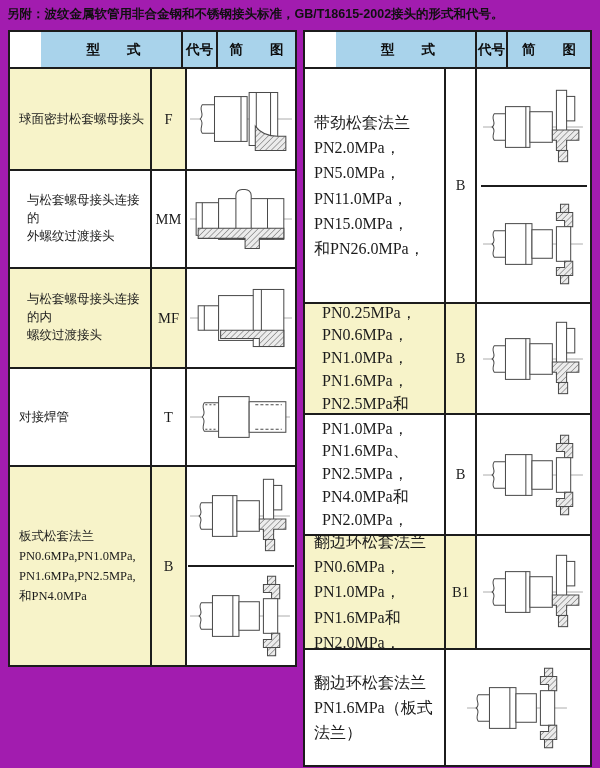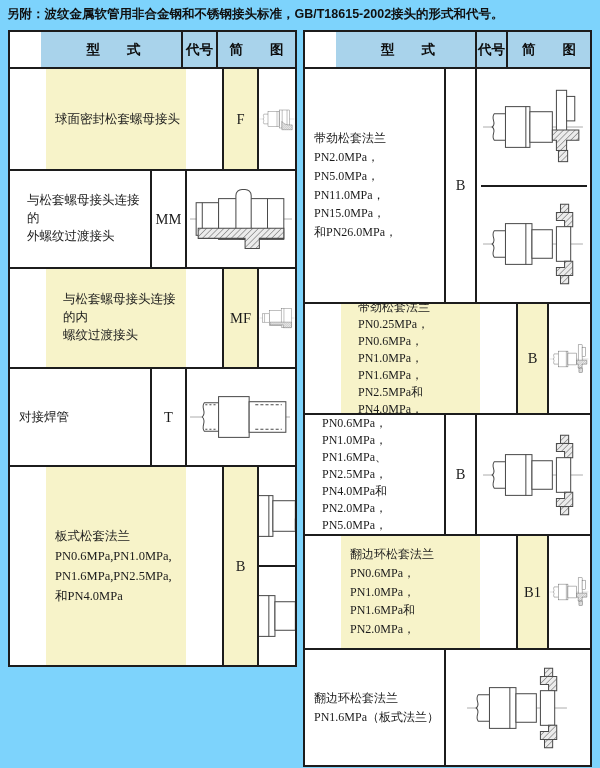--- a/index.html
+++ b/index.html
@@ -4,44 +4,44 @@
 <style>
   :root{
     --border:#1c1c1c;
     --hdr:#a9d3eb;
     --hl:#f7f3c9;
     --ink:#1b1b1b;
     --line:#4a4a4a;
   }
   html,body{margin:0;padding:0;}
   body{background:#fff;font-family:"Liberation Sans",sans-serif;}
-  .page{position:relative;width:600px;height:768px;background:#7dd3fc;overflow:hidden;}
+  .page{position:relative;width:600px;height:768px;background:#a21caf;overflow:hidden;}
   .title{position:absolute;top:6px;left:7px;font-size:12.5px;font-weight:bold;color:#101010;white-space:nowrap;letter-spacing:0;}
   .tables{position:absolute;top:30px;left:8px;display:flex;gap:6px;align-items:flex-start;}
   .tbl{border:2.5px solid var(--border);background:#fff;box-sizing:border-box;}
   .tbl-left{width:289px;}
   .tbl-right{width:289px;}
   .row{display:flex;box-sizing:border-box;}
   .tbl > .row + .row{border-top:2px solid var(--border);}
   .cell{box-sizing:border-box;overflow:hidden;}
   .cell + .cell{border-left:2px solid var(--border);}
   .cell-type{display:flex;align-items:center;padding:4px 4px 4px 9px;
     font-family:"Liberation Serif","DejaVu Serif",serif;font-size:12.5px;color:var(--ink);
     white-space:pre-line;line-height:1.62;}
   .tbl-left .cell-type{width:140px;}
   .tbl-left .cell-code{width:35px;}
-  .tbl-right .cell-type{width:139px;font-size:12px;}
+  .tbl-right .cell-type{width:139px;font-size:16px;}
   .tbl-right .cell-code{width:31px;}
   .cell-code{display:flex;align-items:center;justify-content:center;
     font-family:"Liberation Serif","DejaVu Serif",serif;font-size:14.5px;color:var(--ink);}
   .cell-diag{flex:1;display:flex;align-items:center;justify-content:center;background:#fff;}
   .hdr .cell{display:flex;align-items:center;justify-content:center;background:var(--hdr);
     font-weight:bold;font-size:13.5px;color:#0c0c0c;font-family:"Liberation Sans",sans-serif;
     white-space:pre;}
-  .hl .cell-type,.hl .cell-code{background:var(--hl);margin-left:36px;}
+  .hl .cell-type,.hl .cell-code{background:var(--hl);}
   .lh-sm{line-height:1.42;padding-left:17px;}
   .lh-xs{line-height:1.58;}
   
   .h35{height:35px;padding-left:31px;} .h100{height:100px;} .h102{height:102px;} .h98{height:98px;}
   .h200{height:200px;} .h235{height:235px;} .h111{height:111px;} .h121{height:121px;}
   .h114{height:114px;} .h117{height:117px;}
   .split{flex-direction:column;padding:0;}
   .diag-sub{flex:1;display:flex;align-items:center;justify-content:center;}
   .diag-sub + .diag-sub{border-top:2px solid var(--border);}
   svg.diag{display:block;}

